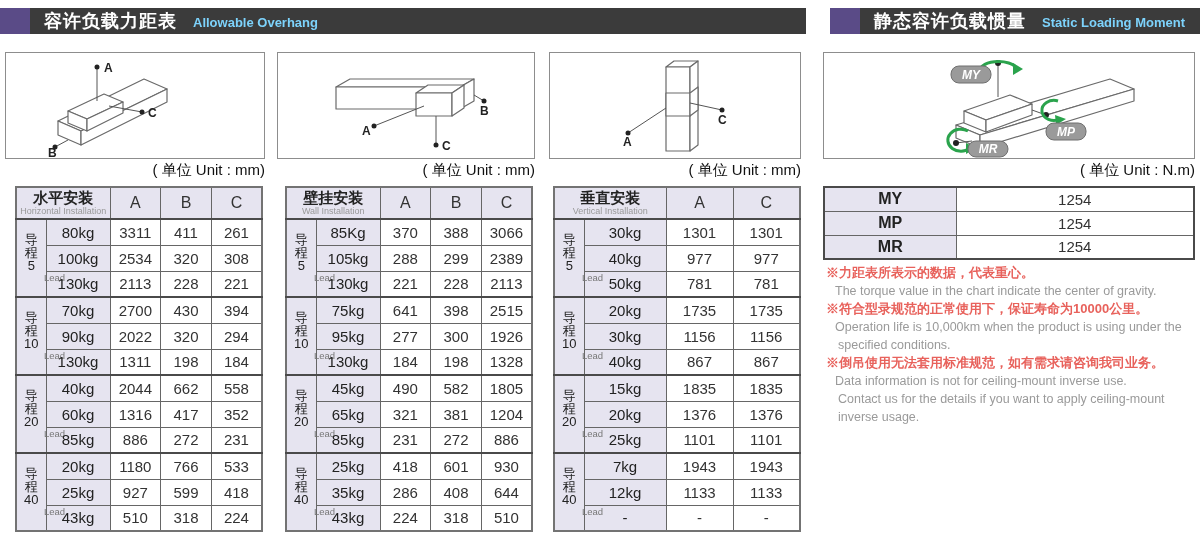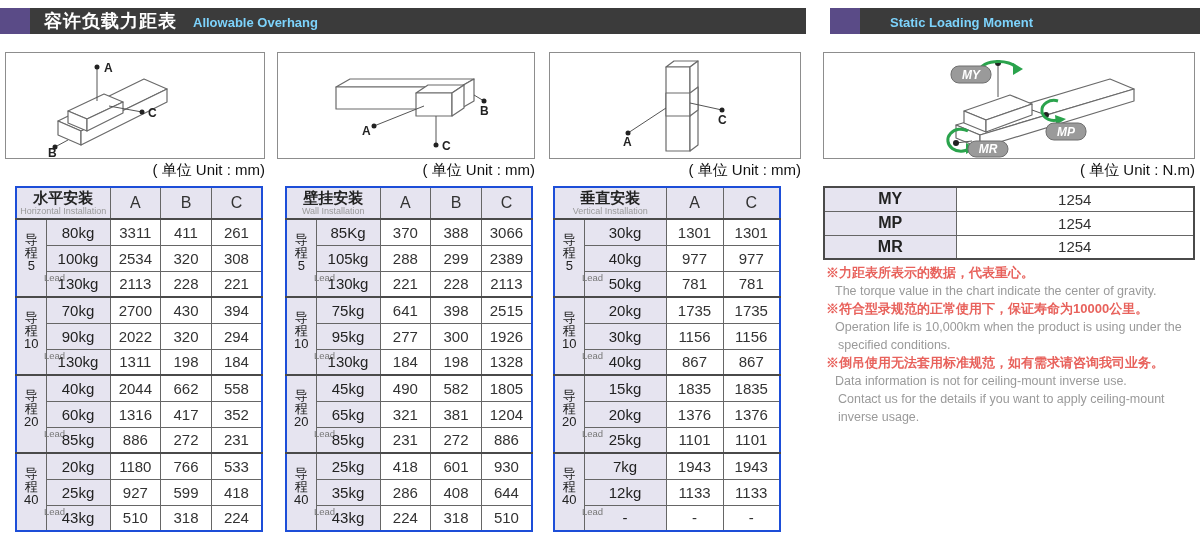--- a/index.html
+++ b/index.html
@@ -24,21 +24,21 @@
   svg text.plabel { font-family:"Liberation Sans",sans-serif; font-weight:bold; font-size:12px; fill:#222; }
   svg .garc  { stroke:#2aa34c; stroke-width:3; fill:none; }
   svg .gtip  { fill:#2aa34c; }
   svg .badge-rect { fill:#9a9a9a; stroke:#6f6f6f; stroke-width:1; }
   svg text.badge-text { font-family:"Liberation Sans",sans-serif; font-weight:bold;
                         font-style:italic; font-size:12px; fill:#fff; text-anchor:middle; }
   
   .unit { position:absolute; top:161px; font-size:15px; color:#111; text-align:right; }
   
   table.spec { position:absolute; top:186px; border-collapse:collapse;
-               border:2px solid #1d4ed8; table-layout:fixed; background:#fff; }
+               border:2px solid #737373; table-layout:fixed; background:#fff; }
   table.spec th, table.spec td { border:1px solid #666; text-align:center; vertical-align:middle; }
   table.spec thead th { background:#e6e4f0; border-bottom:2px solid #4a4a4a; height:32px; }
   .t-zh { font-size:15px; font-weight:bold; color:#222; line-height:16px; }
   .t-en { font-size:9px; font-weight:normal; color:#999; line-height:10px; }
   .col-th { font-size:16px; font-weight:normal; color:#333; }
   table.spec td { height:26px; font-size:15px; }
   td.lead-td { background:#e6e4f0; padding:1px 0; }
   td.lead-td span { display:block; line-height:13px; font-size:13px; color:#222; }
   td.lead-td span.le { font-size:9.5px; color:#777; line-height:11px;padding-left:27px; }
   td.load-td { background:#e6e4f0; color:#222; border-right:2px solid #4a4a4a; }
@@ -62,20 +62,21 @@
 
 <div class="page">
 
   <div class="bar bar-left">
     <div class="accent"></div>
     <span class="bar-zh">容许负载力距表</span>
     <span class="bar-en">Allowable Overhang</span>
   </div>
   <div class="bar bar-right">
     <div class="accent"></div>
+    <span class="bar-zh">静态容许负载惯量</span>
     <span class="bar-en">Static Loading Moment</span>
   </div>
 
   <div class="dbox" style="left:5px;width:260px;">
     <svg width="258" height="105" viewBox="0 0 258 105">
       <path class="rail" d="M52,68 L138,26 L161,36 L75,78 Z"></path>
       <path class="rail" d="M52,68 L52,82 L75,92 L75,78 Z"></path>
       <path class="rail" d="M75,78 L161,36 L161,49 L75,92 Z"></path>
       <path class="rail" d="M62,58 L98,41 L117,49 L81,66 Z"></path>
       <path class="rail" d="M62,58 L62,70 L81,78 L81,66 Z"></path>
@@ -400,21 +401,21 @@
       </tr>
       <tr>
         <td class="load-td">43kg</td>
         <td class="val-td">224</td>
         <td class="val-td">318</td>
         <td class="val-td">510</td>
       </tr>
     </tbody>
   </table>
 
-  <table class="spec" style="left:553px;width:228px;">
+  <table class="spec" style="left:553px;width:248px;">
     <colgroup>
         <col style="width:30px">
         <col style="width:82px">
         <col>
         <col>
       </colgroup>
     <thead>
       <tr>
         <th colspan="2">
           <div class="t-zh">垂直安装</div>

